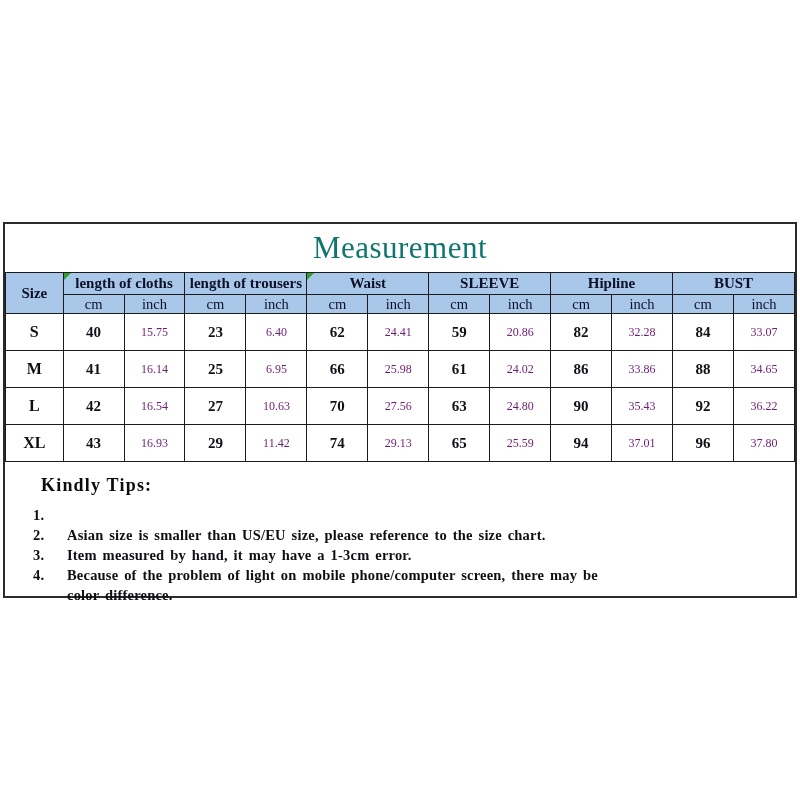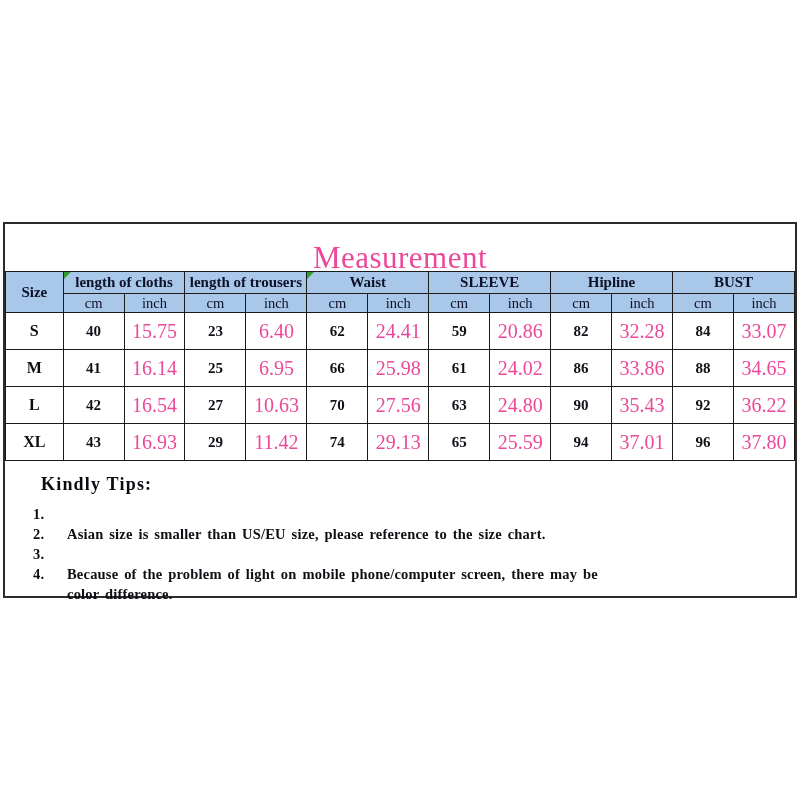--- a/index.html
+++ b/index.html
@@ -5,40 +5,40 @@
   html,body{margin:0;padding:0;}
   body{
     width:800px;height:800px;background:#ffffff;position:relative;
     font-family:"Liberation Serif","DejaVu Serif",serif;color:#101018;
   }
   .sheet{
     position:absolute;left:3px;top:222px;width:790px;height:372px;
     border:2px solid #2b2b2b;background:#ffffff;
   }
   .title-band{
-    height:27px;display:flex;align-items:center;justify-content:center;
-    font-size:31px;letter-spacing:0.5px;color:#ec4899;margin-top:20px;
+    height:48px;display:flex;align-items:center;justify-content:center;
+    font-size:31px;letter-spacing:0.5px;color:#0f766e;
   }
   table.size-chart{
     width:100%;border-collapse:collapse;table-layout:fixed;
   }
   .size-chart th,.size-chart td{
     border:1px solid #1b1b1b;text-align:center;vertical-align:middle;
     padding:0;overflow:hidden;
   }
   .size-chart thead th{
     background:#a9c7e9;color:#0d1128;
   }
   tr.group-row th{height:21px;font-size:15px;font-weight:bold;position:relative;}
   tr.unit-row th{height:18px;font-size:14.5px;font-weight:normal;}
   th.size-head{font-size:16px;font-weight:bold;background:#a9c7e9;color:#0d1128;}
   tr.data-row{height:37px;}
   tr.data-row th.size-label{font-size:16px;font-weight:bold;background:#ffffff;color:#0b0b10;}
   td.cm-val{font-weight:bold;font-size:15px;}
-  td.inch-val{font-weight:normal;font-size:20px;color:#ec4899;margin-left:16px;}
+  td.inch-val{font-weight:normal;font-size:12px;color:#701a75;margin-left:16px;}
   .corner-marker{
     position:absolute;top:0;left:0;width:0;height:0;
     border-top:7px solid #2f9e2f;border-right:7px solid transparent;
   }
   .tips{margin:13px 0 0 28px;}
   .tips-heading{
     font-size:18px;font-weight:bold;letter-spacing:1.2px;
     color:#0b0b10;margin-bottom:9px;margin-left:8px;
   }
   .tip{
@@ -164,20 +164,21 @@
     <div class="tips-heading">Kindly Tips:</div>
     <div class="tip">
       <span class="tip-num">1.</span>
     </div>
     <div class="tip">
       <span class="tip-num">2.</span>
       <span class="tip-text">Asian size is smaller than US/EU size, please reference to the size chart.</span>
     </div>
     <div class="tip">
       <span class="tip-num">3.</span>
+      <span class="tip-text">Item measured by hand, it may have a 1-3cm error.</span>
     </div>
     <div class="tip">
       <span class="tip-num">4.</span>
       <span class="tip-text">Because of the problem of light on mobile phone/computer screen, there may be
 color difference.</span>
     </div>
   </div>
 
 </div>
 

